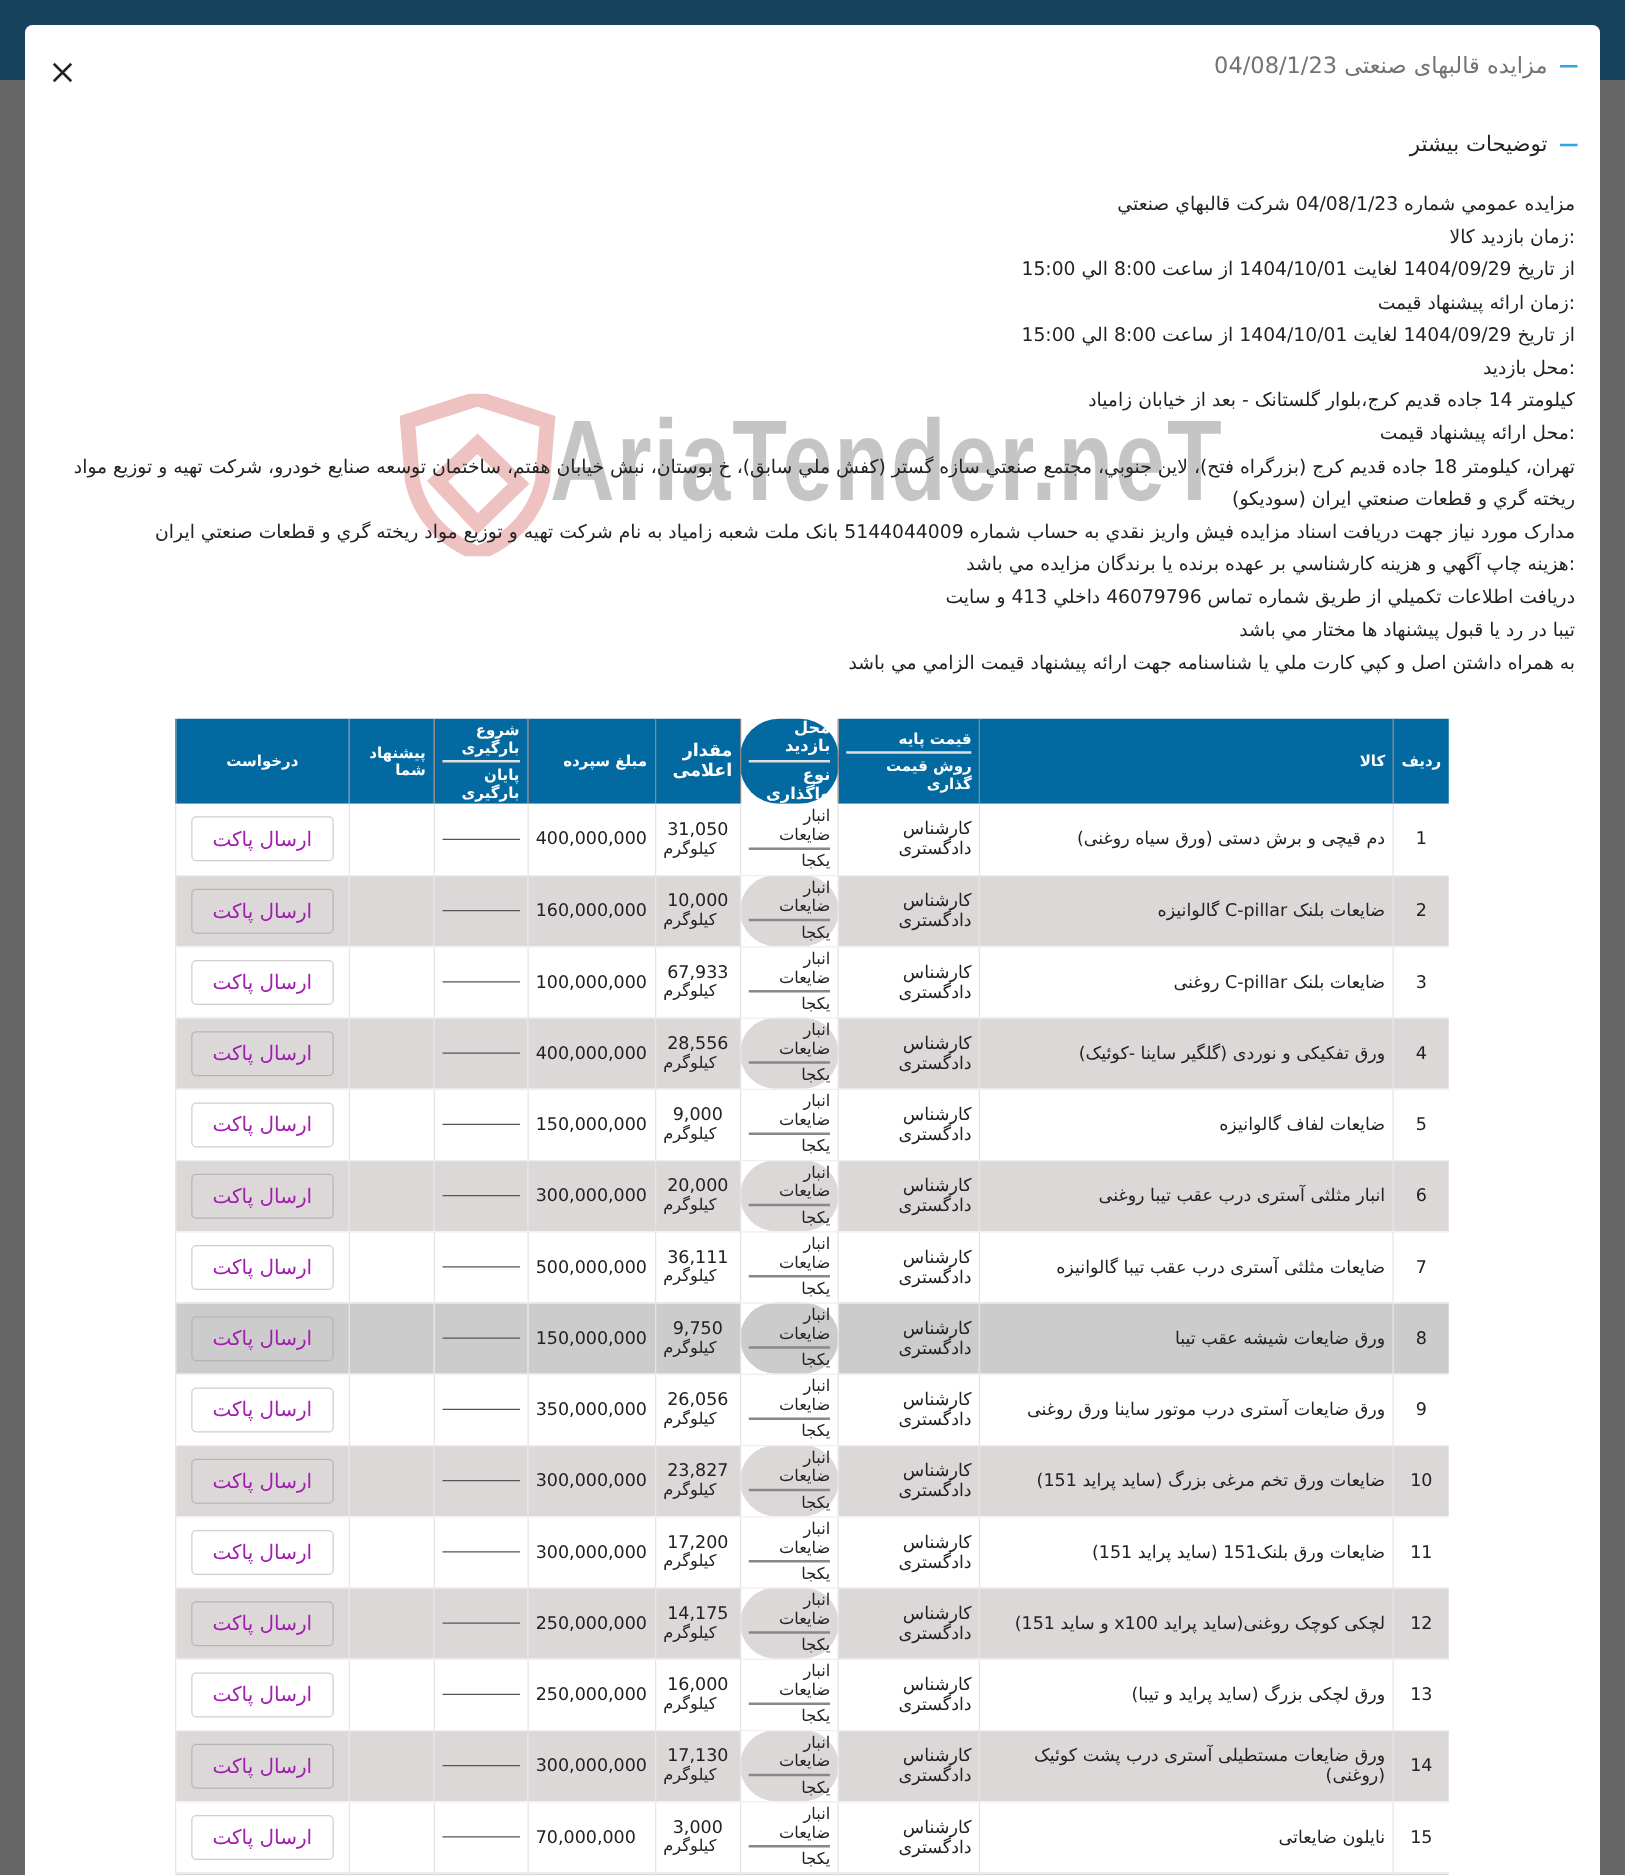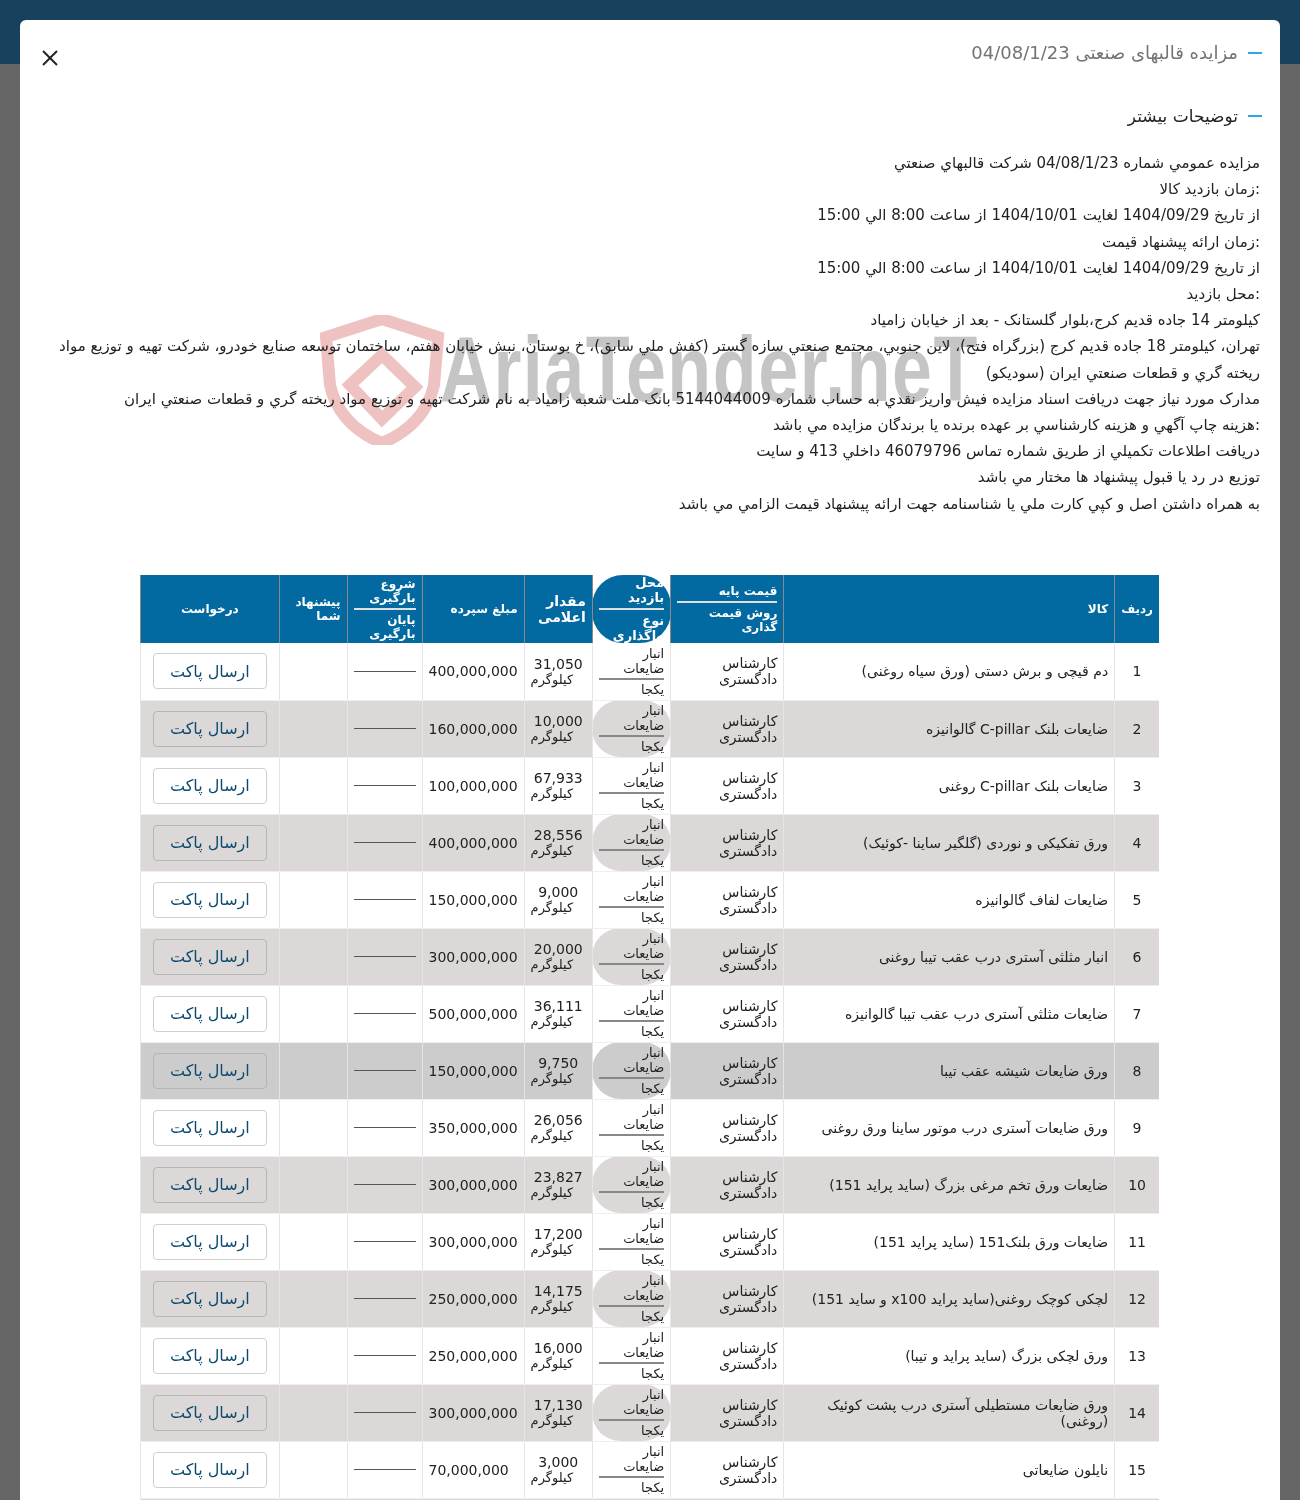--- a/index.html
+++ b/index.html
@@ -89,21 +89,21 @@
     .c-req { width: 140px; text-align: center !important; }
     .split { display: inline-block; }
     .split-a { display: block; border-bottom: 2px solid #888; padding-bottom: 2px; }
     .split-b { display: block; padding-top: 2px; }
     .qty-num { display: block; text-align: center; direction: ltr; }
     .qty-unit { display: block; font-size: 13px; text-align: left; }
     .dep { direction: ltr; text-align: left; font-size: 14px; }
     .dash-line { display: block; width: 62px; height: 1px; background: #555; margin: 0 auto; }
     .send-btn {
       width: 114px; height: 36px; border: 1px solid #cfcfcf; border-radius: 4px;
-      background: transparent; color: #0c4a6e; font-size: 16px;
+      background: transparent; color: #a21caf; font-size: 16px;
       font-family: "DejaVu Sans", sans-serif; cursor: not-allowed;
     }
     tbody tr.even .send-btn, tbody tr.hover .send-btn { border-color: #b5b5b5; }
   </style>
 </head>
 <body>
 
 <div class="topbar"></div>
 
 <div class="modal">
@@ -134,25 +134,26 @@
   </div>
 
   <div class="desc">
     <p>مزايده عمومي شماره 04/08/1/23 شرکت قالبهاي صنعتي</p>
     <p>:زمان بازديد کالا</p>
     <p>از تاريخ 1404/09/29 لغايت 1404/10/01 از ساعت 8:00 الي 15:00</p>
     <p>:زمان ارائه پيشنهاد قيمت</p>
     <p>از تاريخ 1404/09/29 لغايت 1404/10/01 از ساعت 8:00 الي 15:00</p>
     <p>:محل بازديد</p>
     <p>کيلومتر 14 جاده قديم کرج،بلوار گلستانک - بعد از خيابان زامياد</p>
+    <p>:محل ارائه پيشنهاد قيمت</p>
     <p>تهران، کيلومتر 18 جاده قديم کرج (بزرگراه فتح)، لاين جنوبي، مجتمع صنعتي سازه گستر (کفش ملي سابق)، خ بوستان، نبش خيابان هفتم، ساختمان توسعه صنايع خودرو، شرکت تهيه و توزيع مواد ريخته گري و قطعات صنعتي ايران (سوديکو)</p>
     <p>مدارک مورد نياز جهت دريافت اسناد مزايده فيش واريز نقدي به حساب شماره 5144044009 بانک ملت شعبه زامياد به نام شرکت تهيه و توزيع مواد ريخته گري و قطعات صنعتي ايران</p>
     <p>:هزينه چاپ آگهي و هزينه کارشناسي بر عهده برنده يا برندگان مزايده مي باشد</p>
     <p>دريافت اطلاعات تکميلي از طريق شماره تماس 46079796 داخلي 413 و سايت</p>
-    <p>توزيع در رد يا قبول پيشنهاد ها مختار مي باشد</p>
+    <p>تیبا در رد يا قبول پيشنهاد ها مختار مي باشد</p>
     <p>به همراه داشتن اصل و کپي کارت ملي يا شناسنامه جهت ارائه پيشنهاد قيمت الزامي مي باشد</p>
   </div>
 
   <div class="table-wrap">
     <table>
       <thead>
         <tr>
           <th class="c-idx">ردیف</th>
           <th class="c-item">کالا</th>
           <th class="c-price">

